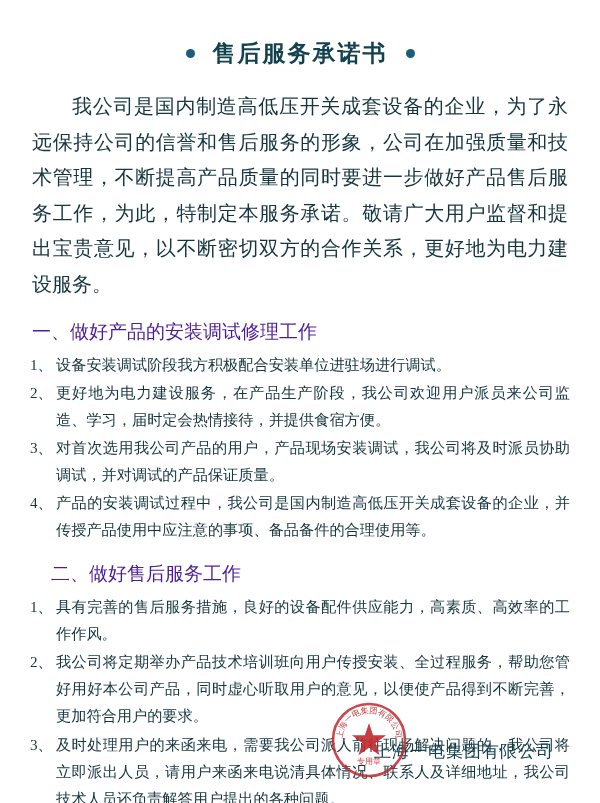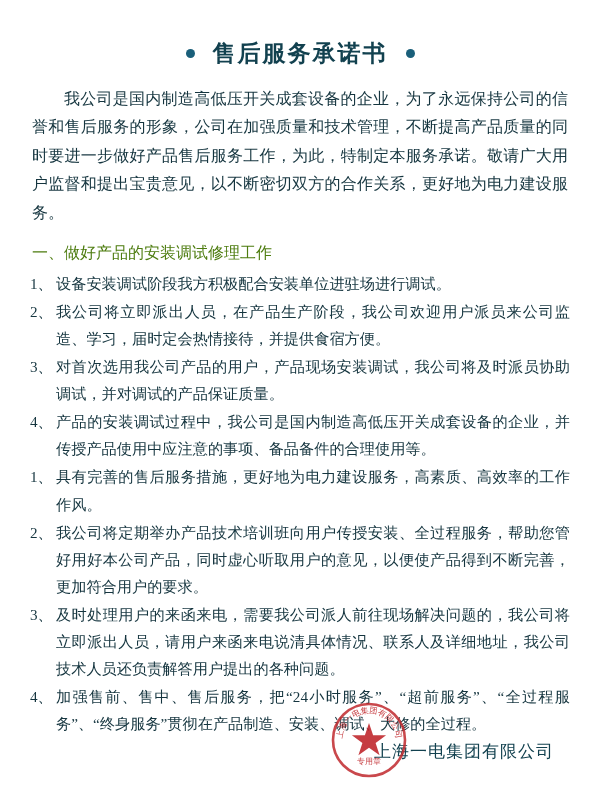--- a/index.html
+++ b/index.html
@@ -40,32 +40,32 @@
   }
   .doc-title {
     font-size: 23px;
     font-weight: bold;
     letter-spacing: 2px;
     color: #12414f;
     font-family: "DejaVu Serif", "Liberation Serif", serif;
     white-space: nowrap;
   }
   .intro {
-    font-size: 16px;
+    font-size: 20px;
     line-height: 1.78;
     text-indent: 2em;
     text-align: justify;
     color: #15353f;
     margin-bottom: 12px;
     padding: 0 2px;
   }
   .section-head {
-    font-size: 16px;
+    font-size: 19px;
     line-height: 1.8;
-    color: #4d7c0f;
+    color: #4c1d95;
     margin: 10px 0 2px 0;
     padding-left: 2px;
   }
   .section-head.second {
     text-indent: 1em;
     margin-top: 14px;
   }
   .items {
     list-style: none;
     margin: 0;
@@ -137,38 +137,39 @@
 
   <div>
     <div class="section-head">一、做好产品的安装调试修理工作</div>
     <ul class="items">
       <li class="item">
         <span class="item-num">1、</span>
         <span class="item-text">设备安装调试阶段我方积极配合安装单位进驻场进行调试。</span>
       </li>
       <li class="item">
         <span class="item-num">2、</span>
-        <span class="item-text">我公司将立即派出人员，在产品生产阶段，我公司欢迎用户派员来公司监造、学习，届时定会热情接待，并提供食宿方便。</span>
+        <span class="item-text">更好地为电力建设服务，在产品生产阶段，我公司欢迎用户派员来公司监造、学习，届时定会热情接待，并提供食宿方便。</span>
       </li>
       <li class="item">
         <span class="item-num">3、</span>
         <span class="item-text">对首次选用我公司产品的用户，产品现场安装调试，我公司将及时派员协助调试，并对调试的产品保证质量。</span>
       </li>
       <li class="item">
         <span class="item-num">4、</span>
         <span class="item-text">产品的安装调试过程中，我公司是国内制造高低压开关成套设备的企业，并传授产品使用中应注意的事项、备品备件的合理使用等。</span>
       </li>
     </ul>
   </div>
 
   <div>
+    <div class="section-head second">二、做好售后服务工作</div>
     <ul class="items">
       <li class="item">
         <span class="item-num">1、</span>
-        <span class="item-text">具有完善的售后服务措施，更好地为电力建设服务，高素质、高效率的工作作风。</span>
+        <span class="item-text">具有完善的售后服务措施，良好的设备配件供应能力，高素质、高效率的工作作风。</span>
       </li>
       <li class="item">
         <span class="item-num">2、</span>
         <span class="item-text">我公司将定期举办产品技术培训班向用户传授安装、全过程服务，帮助您管好用好本公司产品，同时虚心听取用户的意见，以便使产品得到不断完善，更加符合用户的要求。</span>
       </li>
       <li class="item">
         <span class="item-num">3、</span>
         <span class="item-text">及时处理用户的来函来电，需要我公司派人前往现场解决问题的，我公司将立即派出人员，请用户来函来电说清具体情况、联系人及详细地址，我公司技术人员还负责解答用户提出的各种问题。</span>
       </li>
       <li class="item">

